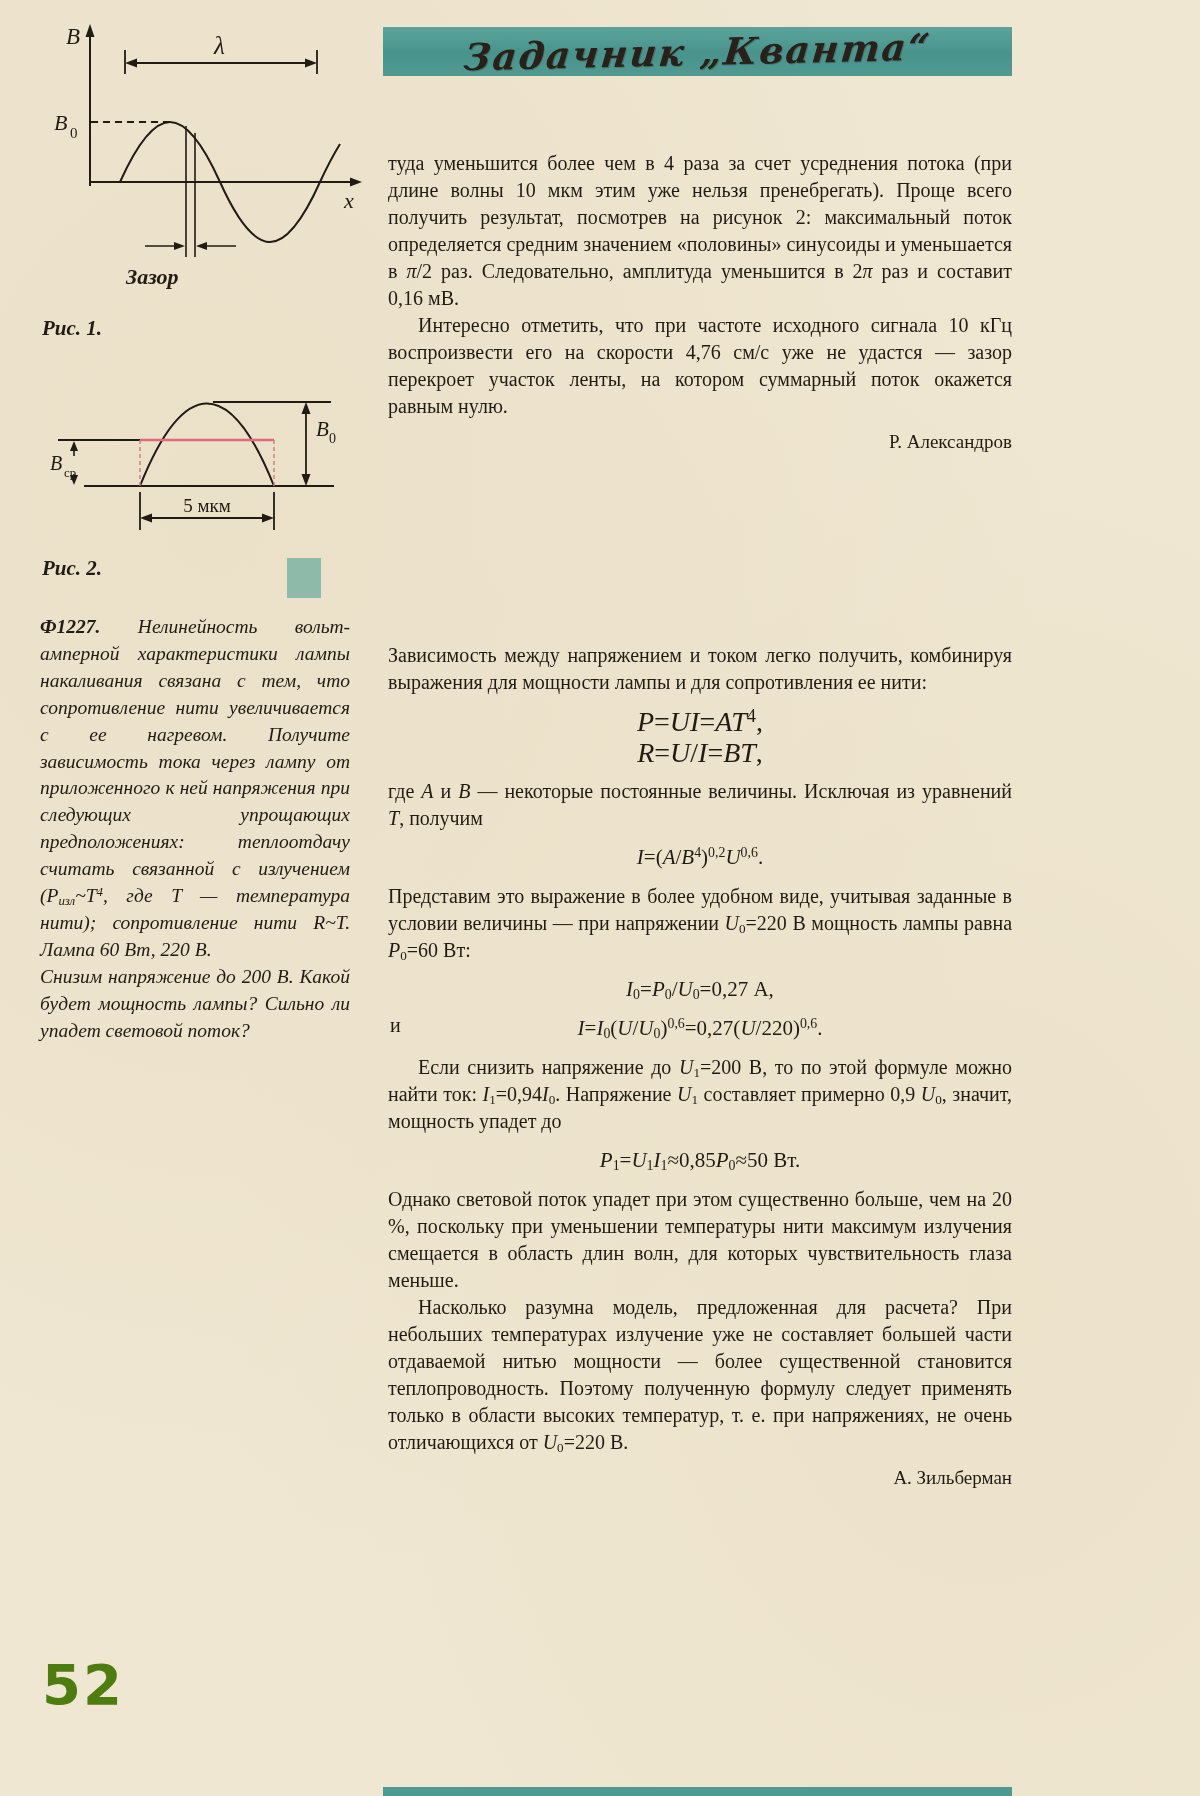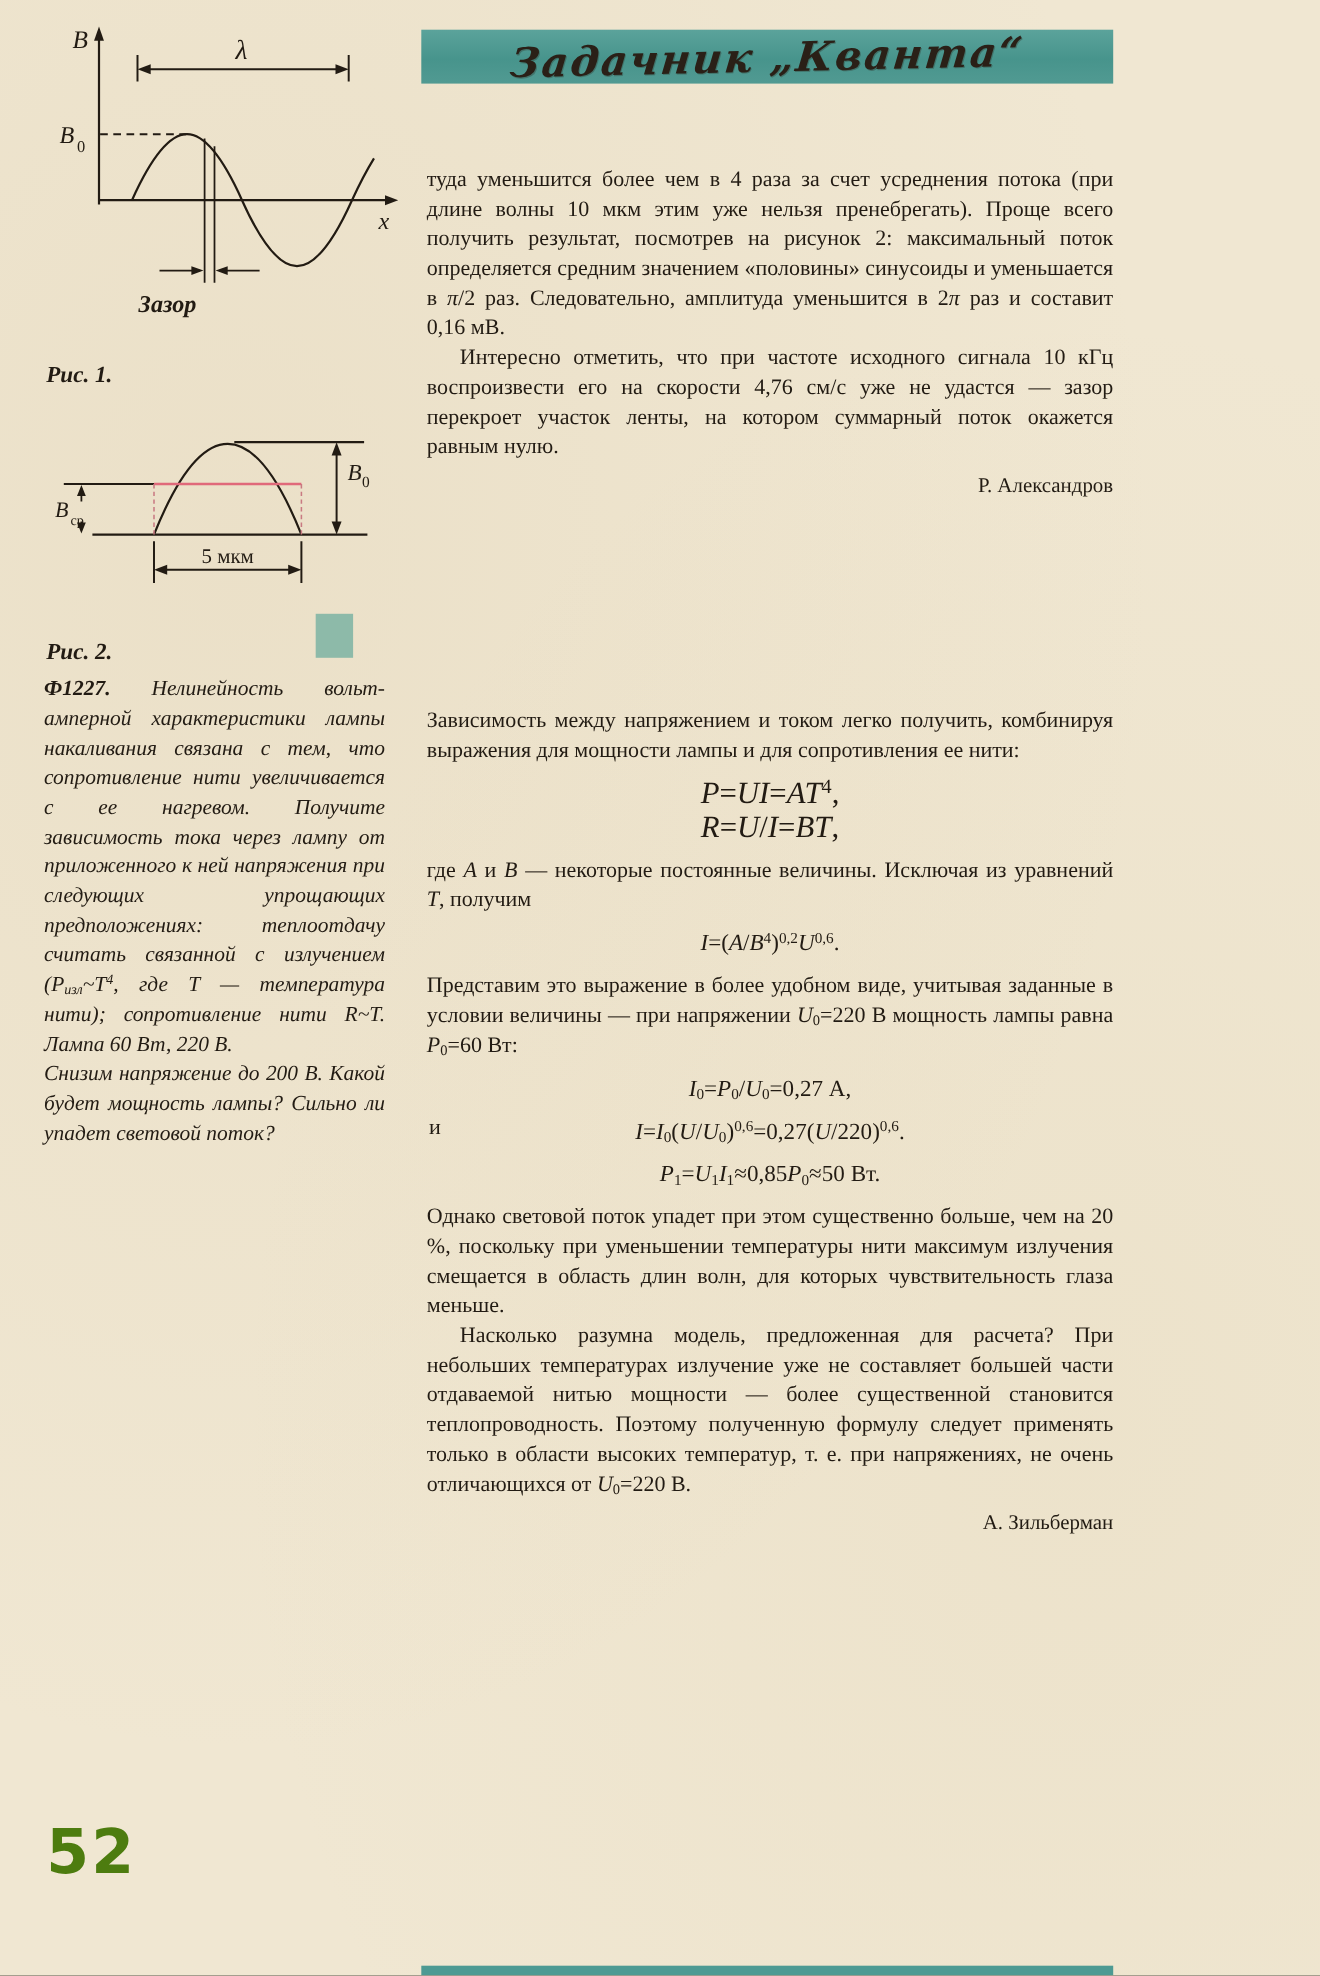--- a/index.html
+++ b/index.html
@@ -23,21 +23,21 @@
   }
   .banner-title{
     font-family:"DejaVu Serif",serif;font-style:italic;font-weight:bold;
     font-size:37px;color:#2a2017;letter-spacing:2px;
     transform:rotate(-1.3deg) skewX(-7deg);
     text-shadow:1px 1px 0 rgba(42,32,23,.30);
     white-space:nowrap;
   }
   .fig{position:absolute;}
   .fig text{font-family:"Liberation Serif",serif;}
-  .fig-caption{position:absolute;font-style:italic;font-weight:bold;font-size:21px;color:#221b13;margin-top:12px;}
+  .fig-caption{position:absolute;font-style:italic;font-weight:bold;font-size:21px;color:#221b13;}
   .teal-chip{position:absolute;left:287px;top:558px;width:34px;height:40px;background:#7db3a3;opacity:.85;}
   .bottom-strip{position:absolute;left:383px;top:1787px;width:629px;height:9px;background:#4d9a93;}
   .page-number{
     position:absolute;left:42px;top:1652px;
     font-family:"DejaVu Sans",sans-serif;font-weight:bold;font-size:56px;color:#4d7c0f;
     letter-spacing:2px;
   }
   .col-text{position:absolute;text-align:justify;font-size:20px;line-height:27px;}
   .col-text p{margin:0;}
   .sol-top{left:388px;top:150px;width:624px;}
@@ -134,21 +134,21 @@
     <g fill="#221b13">
       <polygon points="112,150 124,145.5 124,154.5"></polygon>
       <polygon points="246,150 234,145.5 234,154.5"></polygon>
     </g>
     <text x="22" y="102" font-size="20" font-style="italic" fill="#221b13">B</text>
     <text x="36" y="109" font-size="13" fill="#221b13">ср</text>
     <text x="288" y="68" font-size="21" font-style="italic" fill="#221b13">B</text>
     <text x="301" y="75" font-size="14" fill="#221b13">0</text>
     <text x="179" y="144" font-size="19" text-anchor="middle" fill="#221b13">5 мкм</text>
   </svg>
-  <div class="fig-caption" style="left:42px;top:568px">Рис. 2.</div>
+  <div class="fig-caption" style="left:42px;top:556px">Рис. 2.</div>
 
   <div class="teal-chip"></div>
 
   <div class="col-text sol-top">
     <p>туда уменьшится более чем в 4 раза за счет усреднения потока (при длине волны 10 мкм этим уже нельзя пренебрегать). Проще всего получить результат, посмотрев на рисунок 2: максимальный поток определяется средним значением «половины» синусоиды и уменьшается в <i>π</i>/2 раз. Следовательно, амплитуда уменьшится в 2<i>π</i> раз и составит 0,16 мВ.</p>
     <p class="indent">Интересно отметить, что при частоте исходного сигнала 10 кГц воспроизвести его на скорости 4,76 см/с уже не удастся — зазор перекроет участок ленты, на котором суммарный поток окажется равным нулю.</p>
     <div class="signature">Р. Александров</div>
   </div>
 
   <div class="col-text problem">
@@ -163,20 +163,21 @@
       <div class="fline"><i>R</i>=<i>U</i>/<i>I</i>=<i>BT</i>,</div>
     </div>
     <p>где <i>A</i> и <i>B</i> — некоторые постоянные величины. Исключая из уравнений <i>T</i>, получим</p>
     <div class="formula"><i>I</i>=(<i>A</i>/<i>B</i><sup>4</sup>)<sup>0,2</sup><i>U</i><sup>0,6</sup>.</div>
     <p>Представим это выражение в более удобном виде, учитывая заданные в условии величины — при напряжении <i>U</i><sub>0</sub>=220 В мощность лампы равна <i>P</i><sub>0</sub>=60 Вт:</p>
     <div class="frow">
       <span class="conj">и</span>
       <div class="formula"><i>I</i><sub>0</sub>=<i>P</i><sub>0</sub>/<i>U</i><sub>0</sub>=0,27 А,</div>
       <div class="formula"><i>I</i>=<i>I</i><sub>0</sub>(<i>U</i>/<i>U</i><sub>0</sub>)<sup>0,6</sup>=0,27(<i>U</i>/220)<sup>0,6</sup>.</div>
     </div>
+    <p class="indent">Если снизить напряжение до <i>U</i><sub>1</sub>=200 В, то по этой формуле можно найти ток: <i>I</i><sub>1</sub>=0,94<i>I</i><sub>0</sub>. Напряжение <i>U</i><sub>1</sub> составляет примерно 0,9 <i>U</i><sub>0</sub>, значит, мощность упадет до</p>
     <div class="formula"><i>P</i><sub>1</sub>=<i>U</i><sub>1</sub><i>I</i><sub>1</sub>≈0,85<i>P</i><sub>0</sub>≈50 Вт.</div>
     <p>Однако световой поток упадет при этом существенно больше, чем на 20 %, поскольку при уменьшении температуры нити максимум излучения смещается в область длин волн, для которых чувствительность глаза меньше.</p>
     <p class="indent">Насколько разумна модель, предложенная для расчета? При небольших температурах излучение уже не составляет большей части отдаваемой нитью мощности — более существенной становится теплопроводность. Поэтому полученную формулу следует применять только в области высоких температур, т. е. при напряжениях, не очень отличающихся от <i>U</i><sub>0</sub>=220 В.</p>
     <div class="signature">А. Зильберман</div>
   </div>
 
   <div class="page-number">52</div>
   <div class="bottom-strip"></div>
 
 </div>

